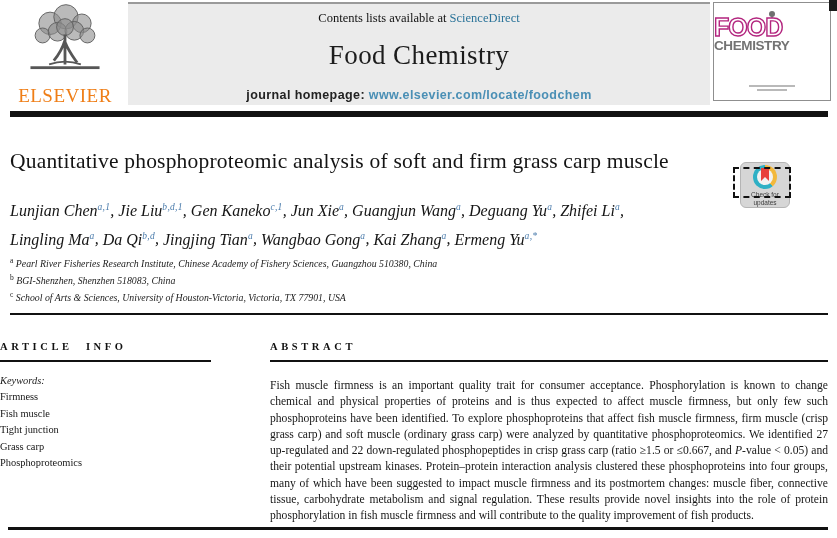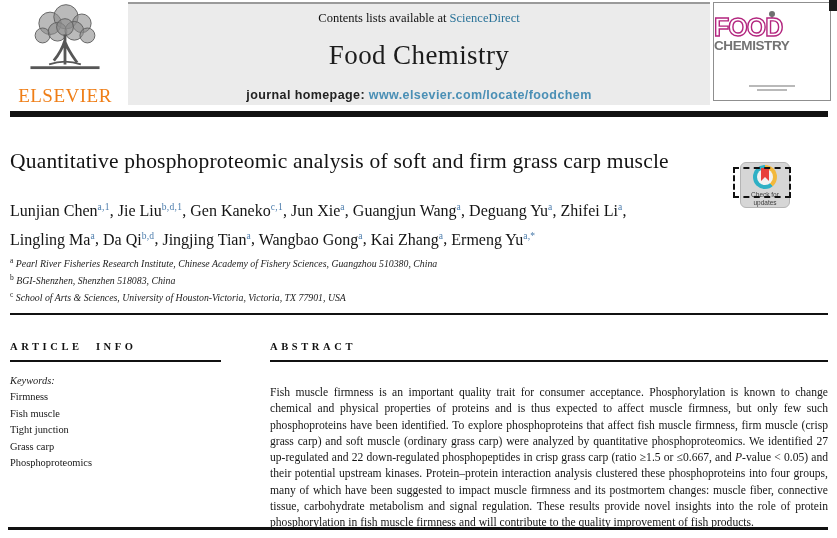--- a/index.html
+++ b/index.html
@@ -44,37 +44,37 @@
   .badge-ring-inner{position:absolute;left:4px;top:4px;width:16px;height:16px;border-radius:50%;
                     background:#f2f2f2;}
   .badge-bookmark{position:absolute;left:8px;top:3px;width:8px;height:13px;background:#e8413c;
                   clip-path:polygon(0 0,100% 0,100% 100%,50% 70%,0 100%);}
   .badge-text{font-family:"Liberation Sans",sans-serif;font-size:6.5px;line-height:7.5px;
               color:#3c3c3c;margin-top:2px;}
   .badge-dash{position:absolute;left:733px;top:167px;width:58px;height:31px;
               border:2px dashed #111;box-sizing:border-box;pointer-events:none;}
 
   .author-block{position:absolute;left:10px;top:195px;width:814px;font-size:16px;
-                line-height:25px;color:#141414;}
+                line-height:25px;color:#141414;font-style:italic;}
   .author-block sup{font-size:9.5px;color:#4a7bab;letter-spacing:.3px;}
 
   .affil-block{position:absolute;left:10px;top:254px;width:800px;font-style:italic;
                font-size:9.8px;line-height:13.8px;color:#222;}
   .affil-block sup{font-style:normal;font-size:7.5px;color:#222;}
 
   .rule-thin{position:absolute;left:10px;top:313px;width:818px;height:2px;background:#111;}
 
   
-  .info-col{position:absolute;left:10px;top:341px;width:211px;}
+  .info-col{position:absolute;left:0;top:341px;width:211px;}
   .abs-col{position:absolute;left:270px;top:341px;width:558px;}
   .sec-heading{font-size:10.5px;font-weight:700;letter-spacing:3.6px;word-spacing:7px;color:#111;}
   .sec-rule{height:2px;background:#111;margin-top:8px;}
   .kw-label{font-style:italic;font-size:10.4px;margin-top:11px;line-height:16.4px;}
   .kw-item{font-size:10.4px;line-height:16.4px;color:#161616;}
-  .abs-text{margin-top:23px;font-size:11.6px;line-height:16.3px;text-align:justify;color:#161616;}
+  .abs-text{margin-top:16px;font-size:11.6px;line-height:16.3px;text-align:justify;color:#161616;}
 
   .rule-bottom{position:absolute;left:8px;top:527px;width:820px;height:3px;background:#111;}
 </style>
 </head>
 <body>
 
 <div id="page">
 
   <div class="elsevier-block">
     <span>

